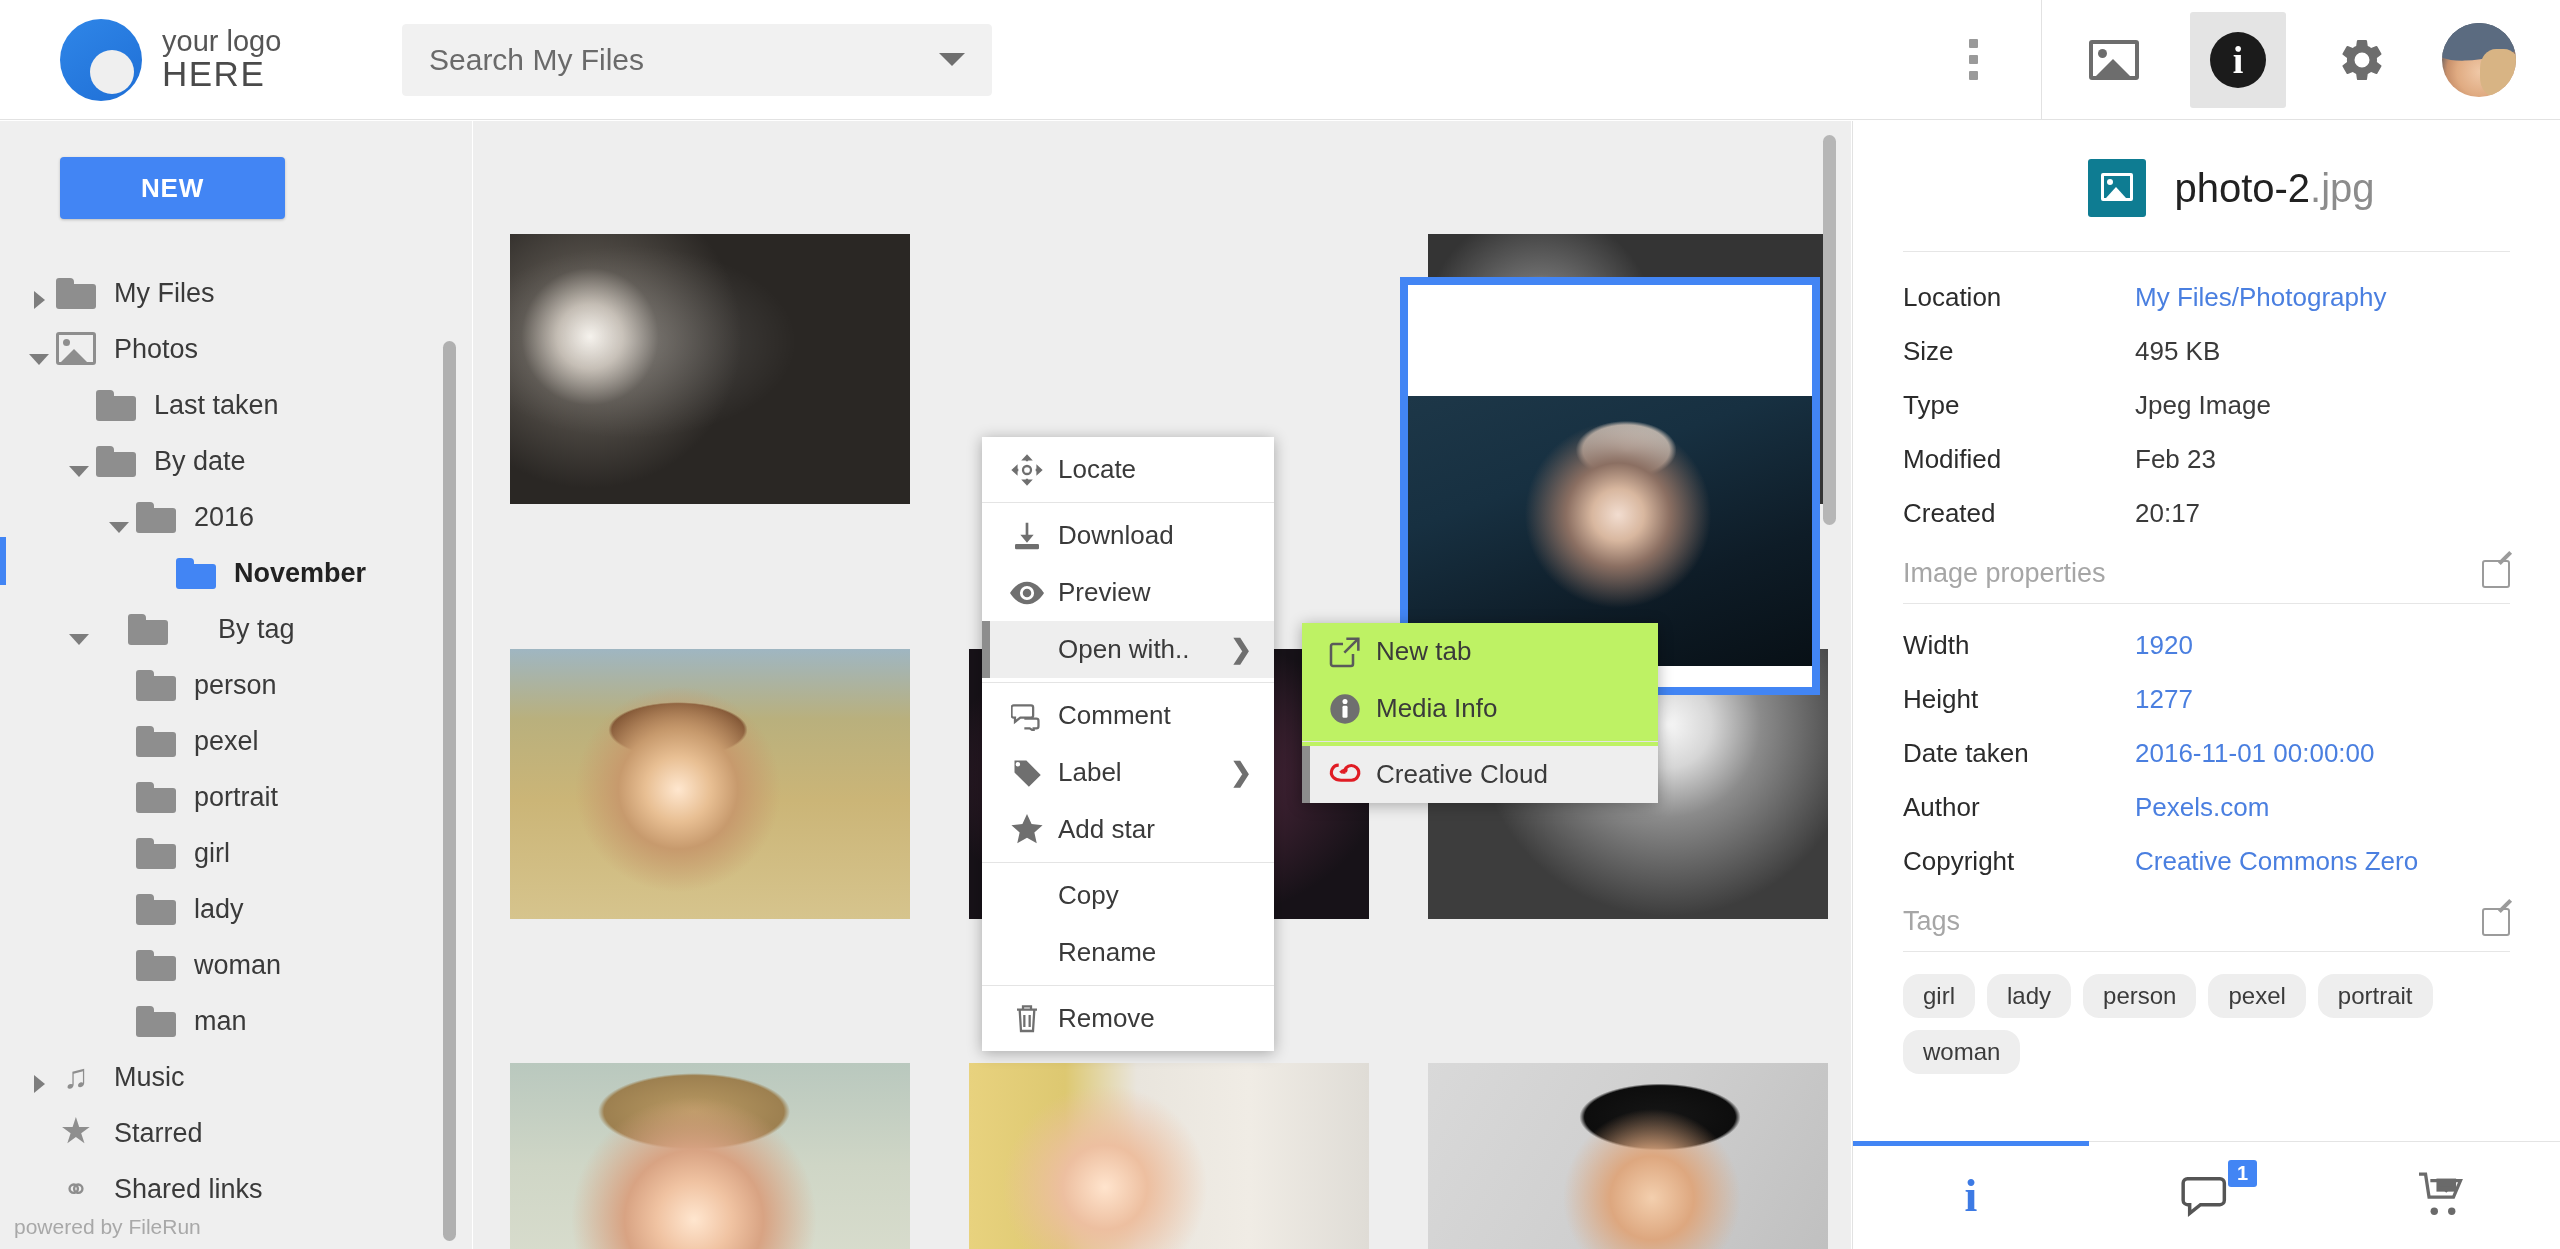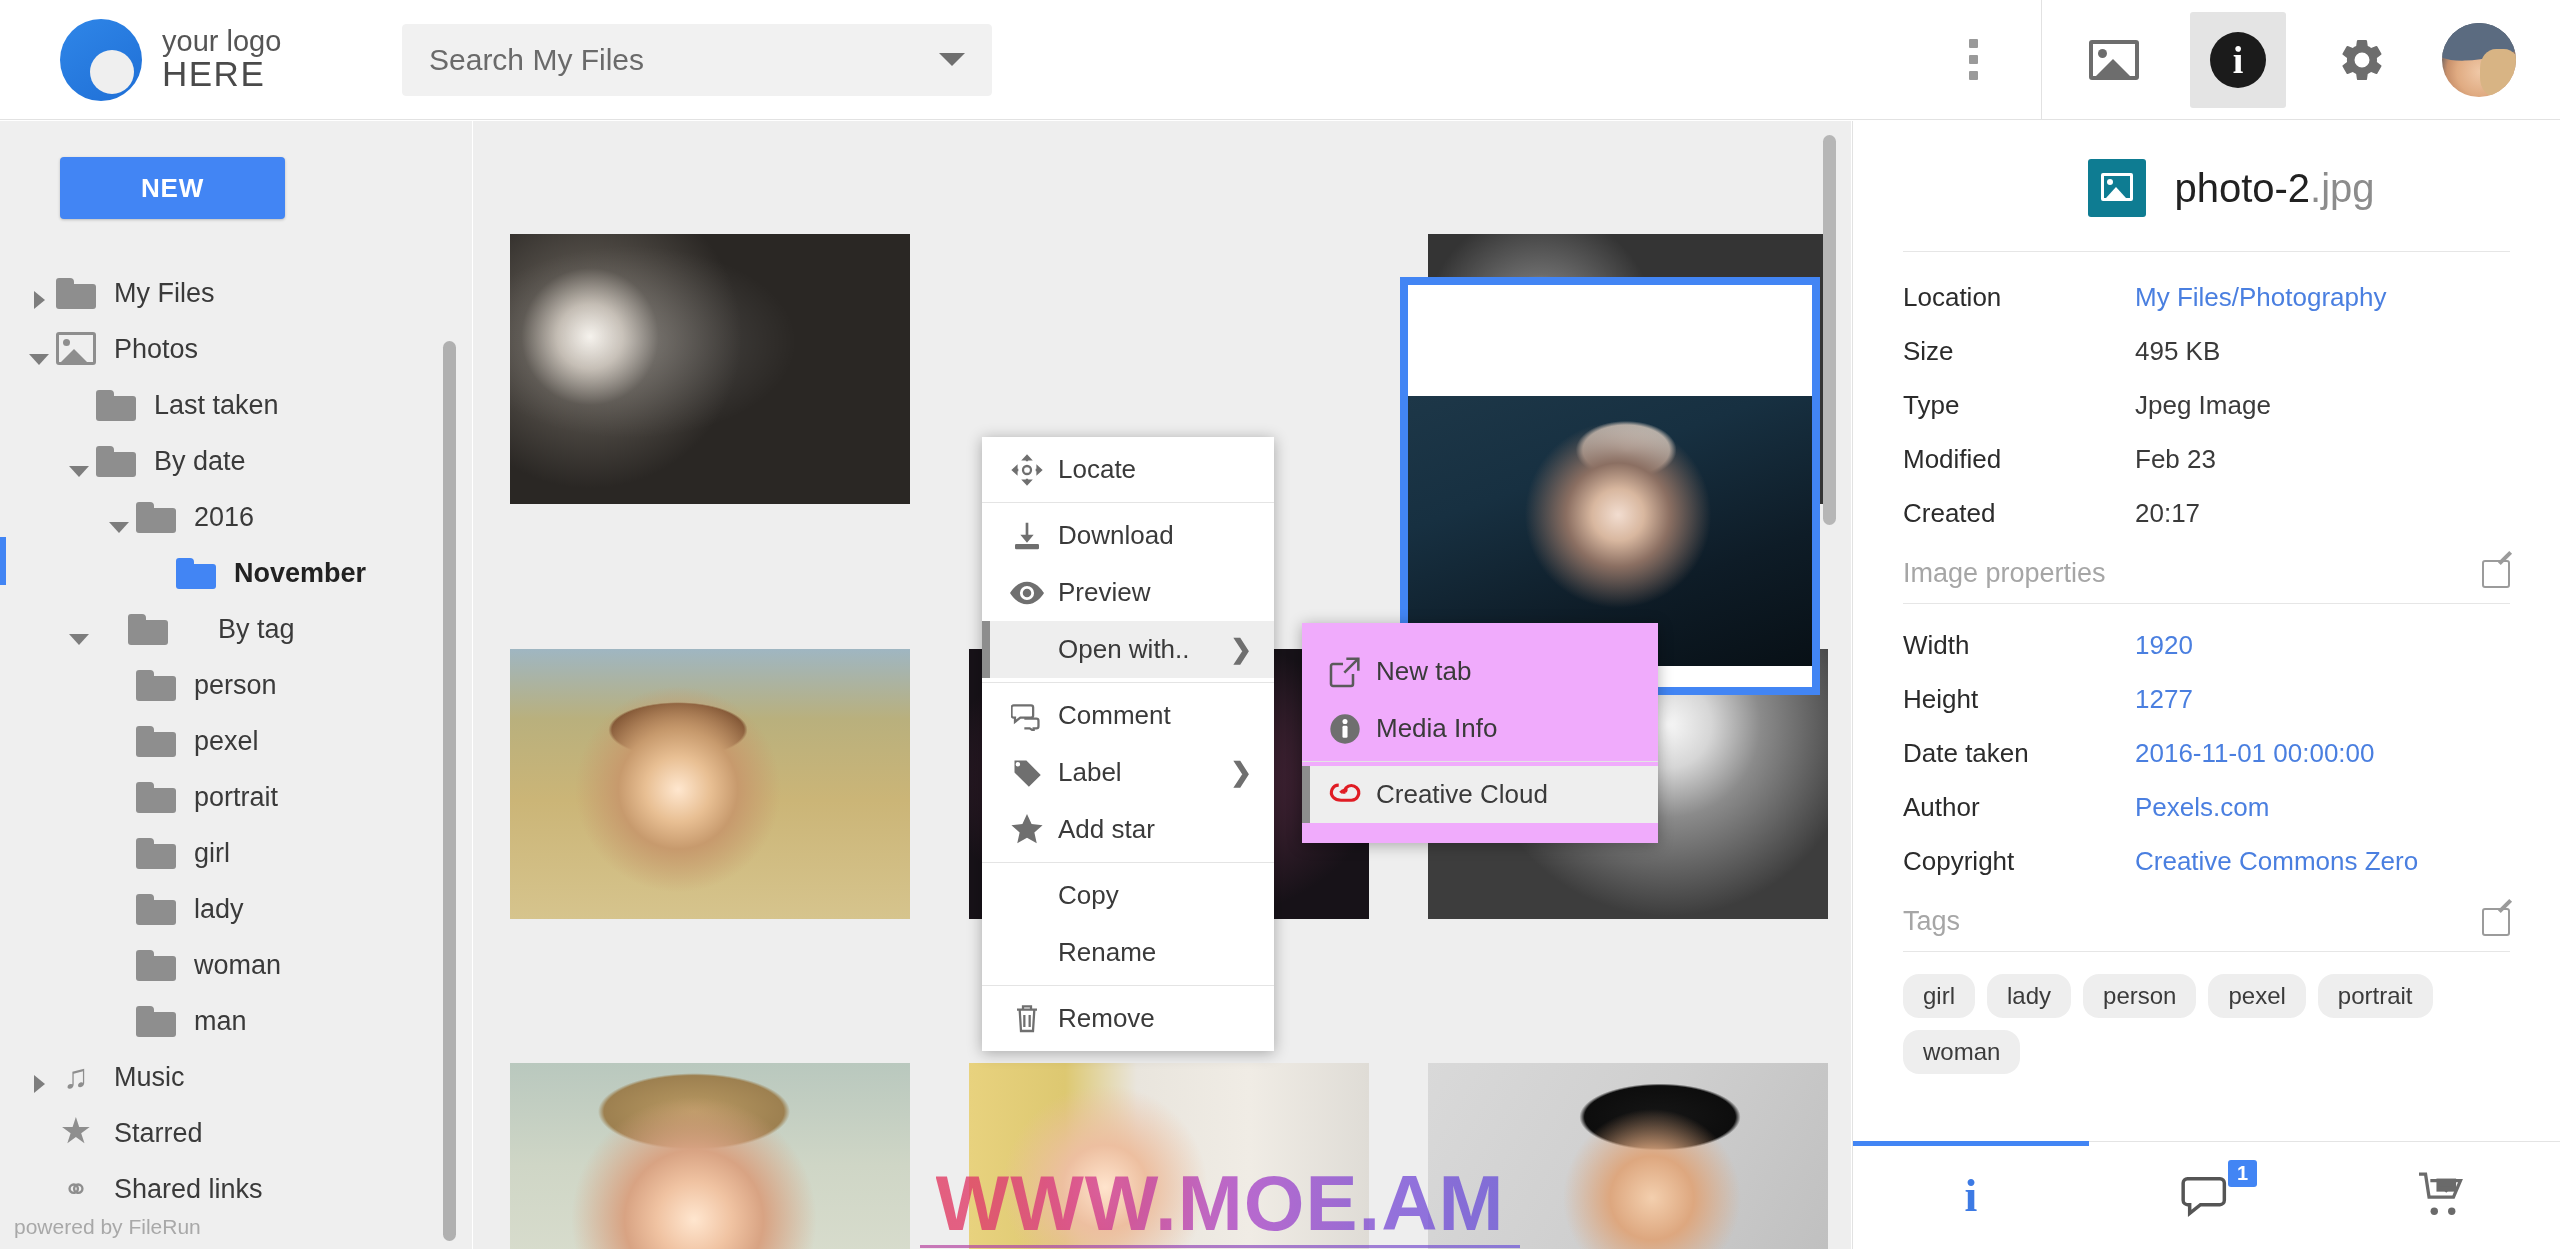--- a/index.html
+++ b/index.html
@@ -142,21 +142,21 @@
   }
   .ctx-item.hl { background: #eeeeee; }
   .ctx-item.hl::before { content:""; position:absolute; left:0; top:0; width:8px; height:57px; background:#8d8d8d; }
   .ctx-ico { width: 62px; flex: 0 0 62px; display:flex; align-items:center; justify-content:center; color:#6f6f6f; }
   .ctx-label { flex: 1; }
   .ctx-arrow { margin-right: 22px; color:#6f6f6f; font-size: 26px; font-weight: bold; }
   .ctx-sep { height: 1px; background: #e4e4e4; margin: 4px 0; }
 
   #submenu {
     position: absolute; left: 1302px; top: 623px; width: 356px;
-    background: #f0abfc; box-shadow: 0 2px 14px rgba(0,0,0,.30); z-index: 41; padding: 20px 0;
+    background: #bef264; box-shadow: 0 2px 14px rgba(0,0,0,.30); z-index: 41; padding: 0 0;
   }
   #submenu .ctx-item { padding-left: 12px; }
 
   
   #info-panel {
     position: absolute; left: 1852px; top: 121px; width: 708px; height: 1128px;
     background: #ffffff; border-left: 1px solid #e2e2e2;
   }
   #file-head { display:flex; align-items:center; padding: 38px 0 0 50px; justify-content: center; }
   #file-type-ico {
@@ -443,24 +443,20 @@
       <div style="position:absolute; left:0; top:111px; width:404px; height:270px;
          background:
           radial-gradient(circle at 52% 44%, #f2ddd0 0%, #d8b79f 10%, #8b6f62 20%, rgba(0,0,0,0) 36%),
           radial-gradient(ellipse 90px 52px at 54% 20%, #e9e4de 0%, #b9b2ab 48%, rgba(0,0,0,0) 56%),
           linear-gradient(160deg,#1d3748 0%, #173041 32%, #0e1c27 68%, #081016 100%);"></div>
     </div>
 
     <div id="main-scroll"></div>
   </div>
 
-  <div id="watermark">
-    <div class="wm-text">WWW.MOE.AM</div>
-    <div class="wm-rule"></div>
-  </div>
 
   <div id="ctx">
       <div class="ctx-item">
         <span class="ctx-ico">
           <svg width="32" height="32" viewBox="0 0 24 24" fill="none" stroke="#6f6f6f" stroke-width="1.7">
             <circle cx="12" cy="12" r="3"></circle>
             <path d="M12 1.5v4M12 18.5v4M1.5 12h4M18.5 12h4"></path>
             <path d="M12 1.5l-2.4 2.6h4.8zM12 22.5l-2.4-2.6h4.8zM1.5 12l2.6-2.4v4.8zM22.5 12l-2.6-2.4v4.8z" fill="#6f6f6f"></path>
           </svg>
         </span>

